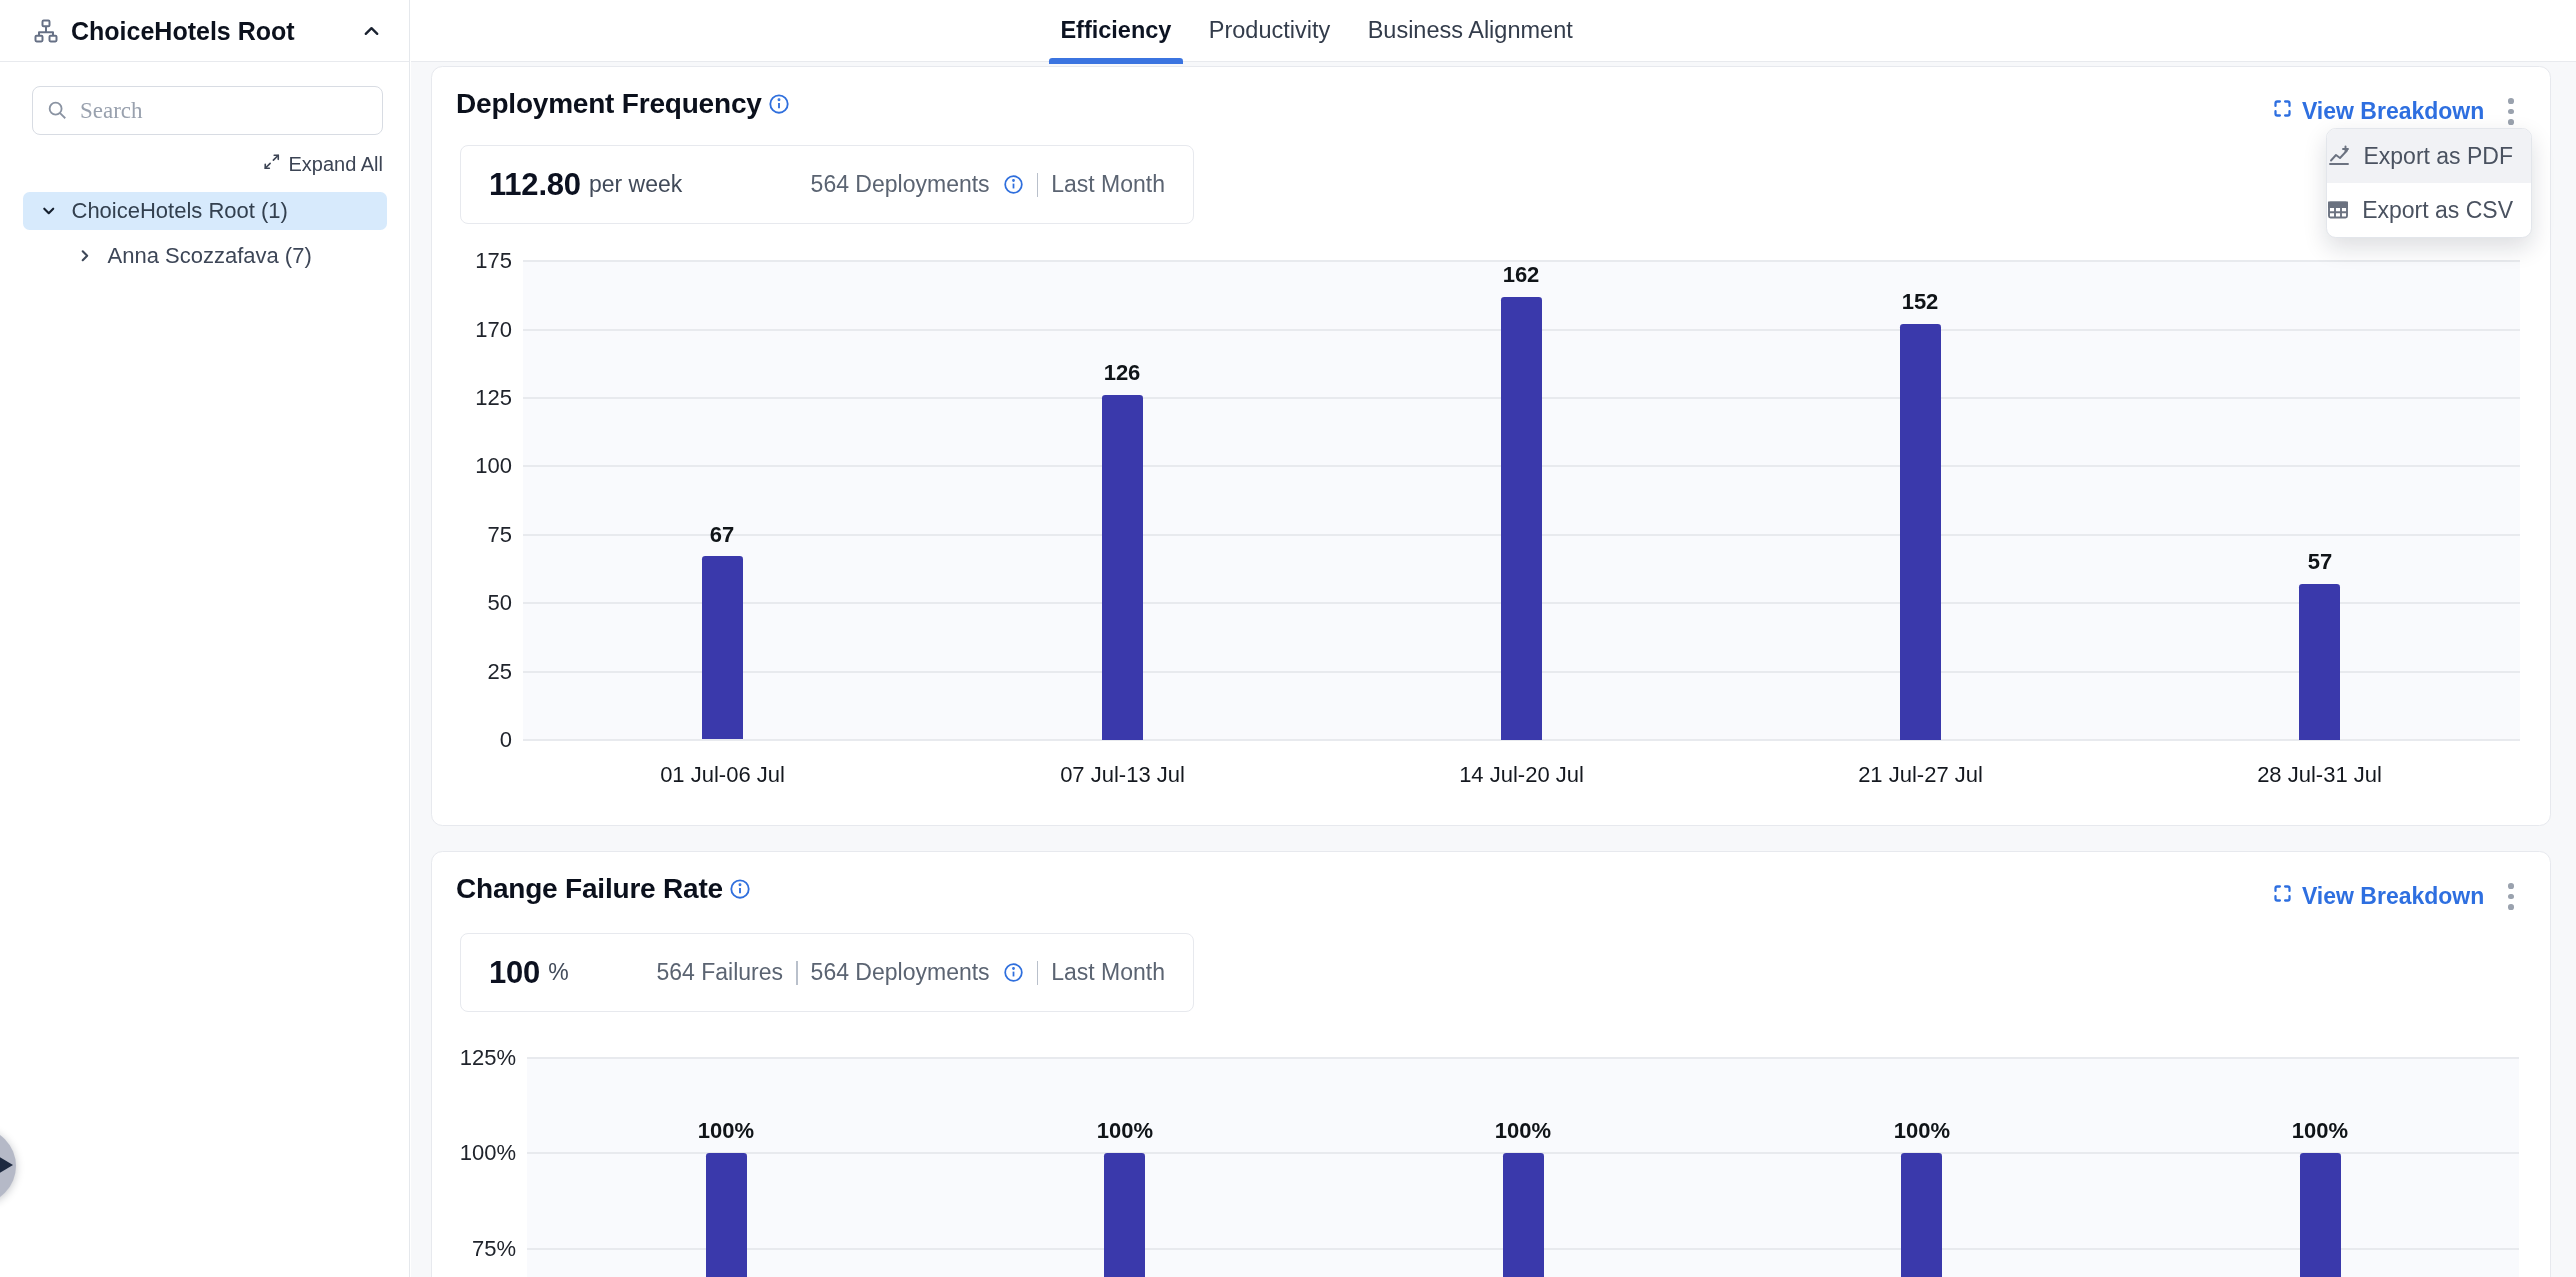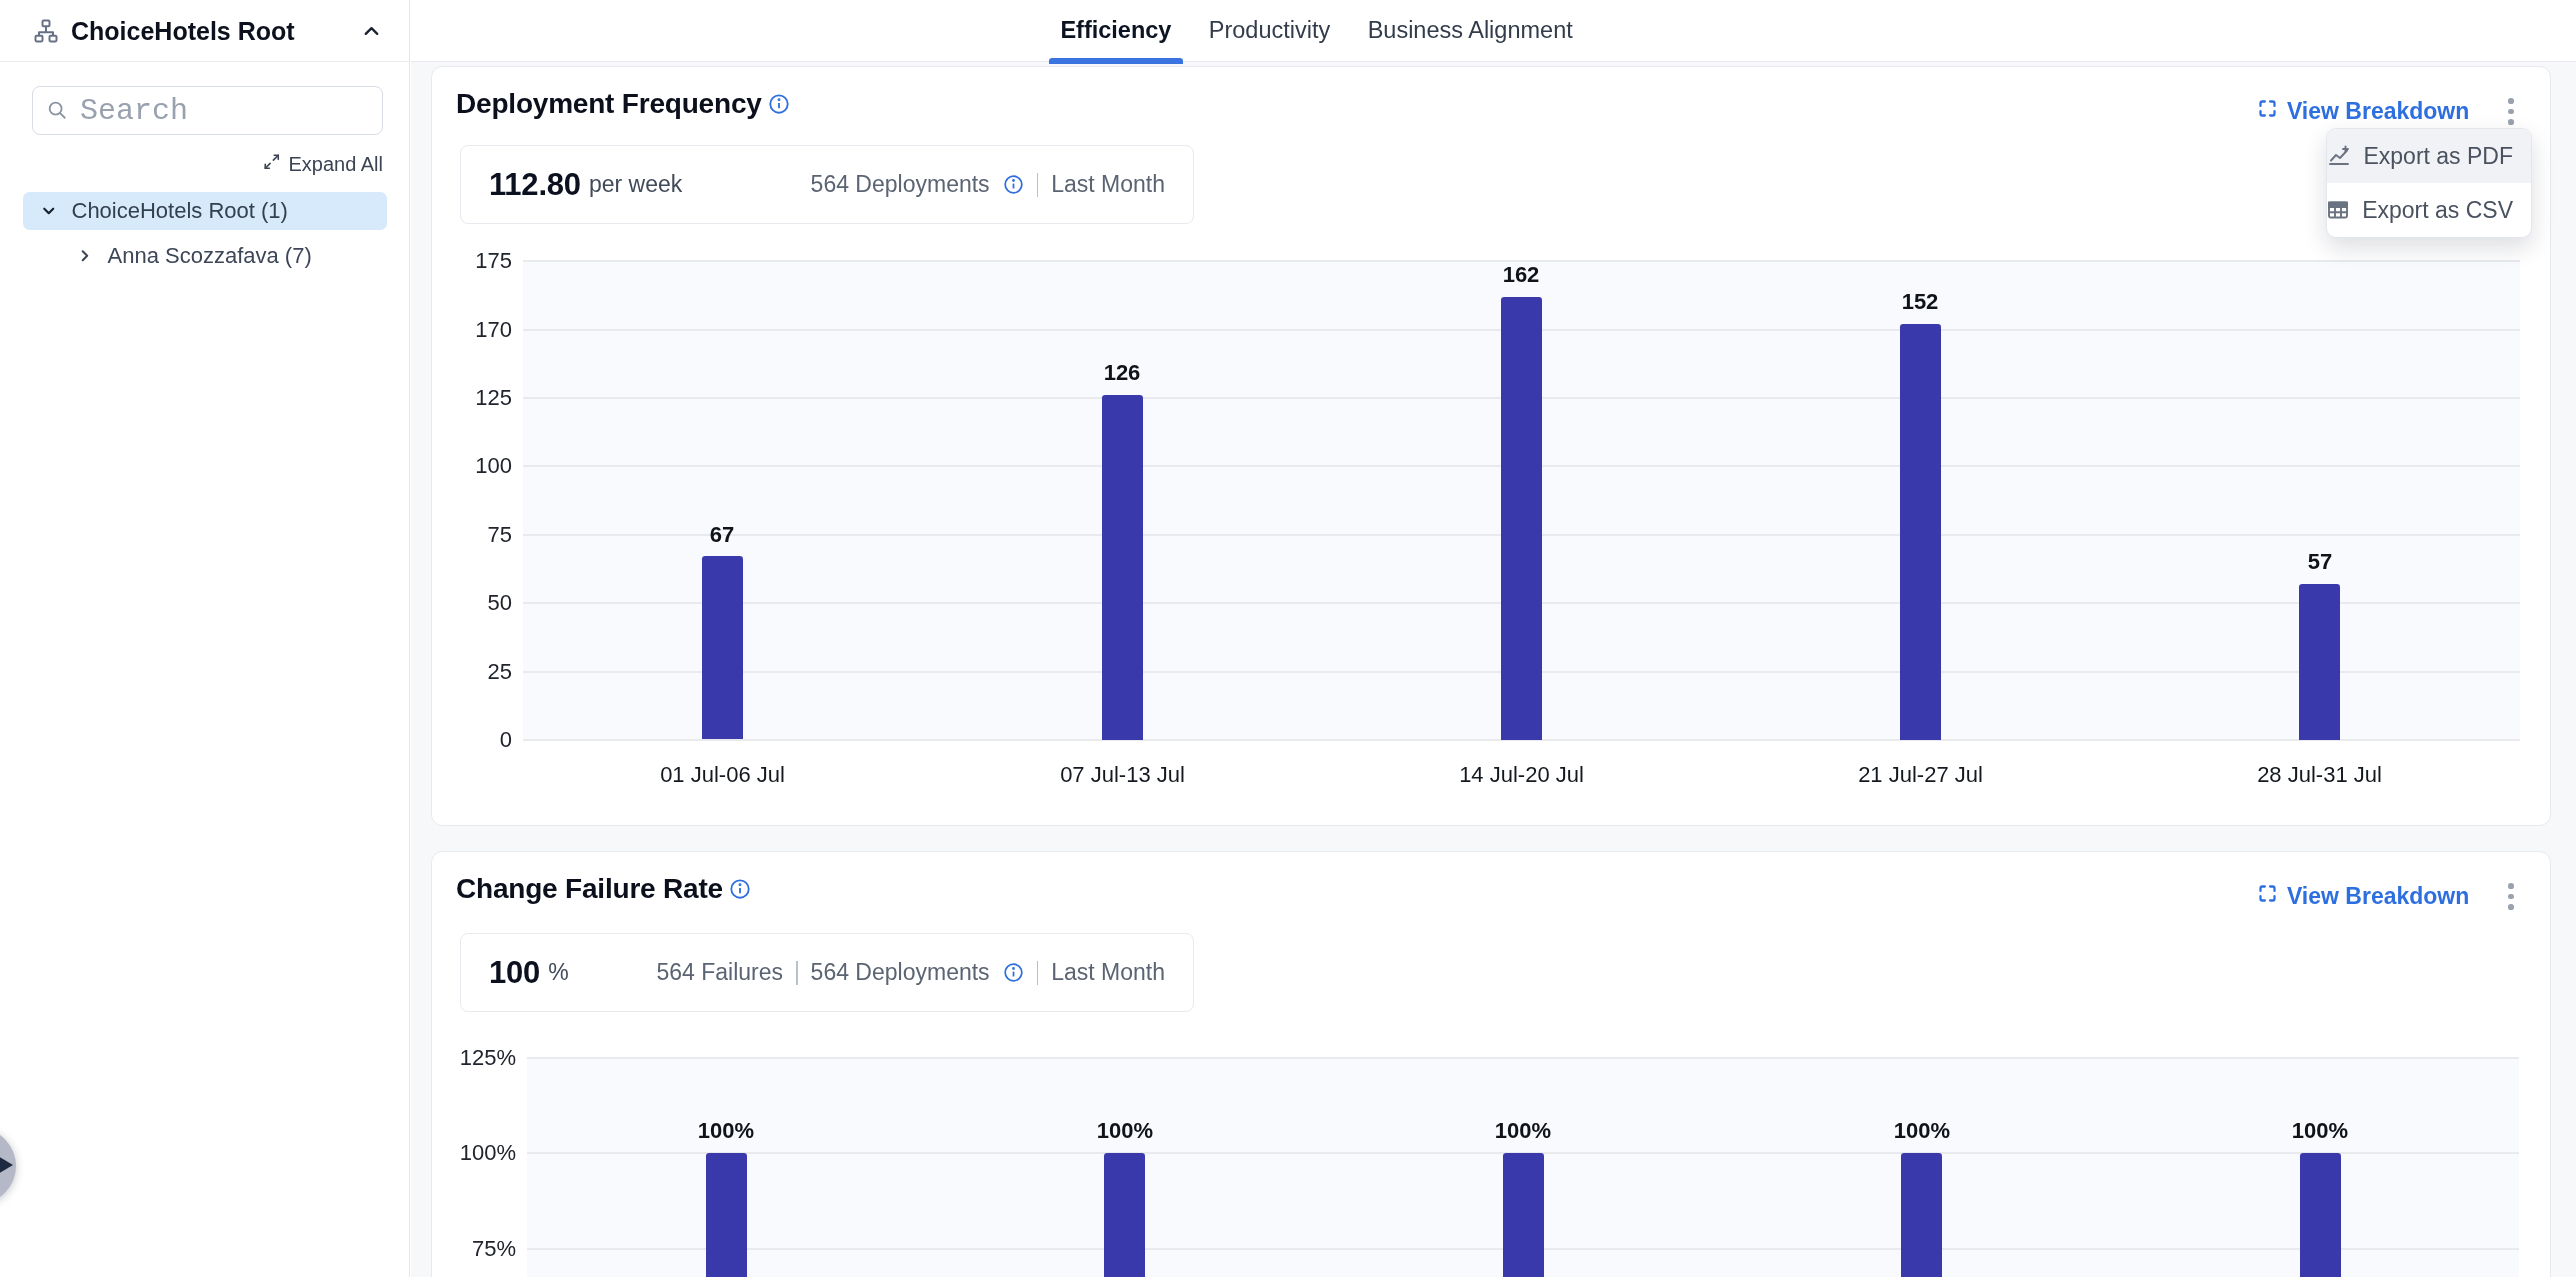--- a/index.html
+++ b/index.html
@@ -14,39 +14,39 @@
   .tab.active{color:#0c1322;font-weight:700;}
   .tab.active::after{content:"";position:absolute;left:0;right:0;bottom:-1.6px;height:5.7px;background:#3b74e0;border-radius:3.2px 3.2px 0 0;}
   
   .sidebar{position:absolute;left:0;top:0;width:409px;height:1277px;background:#fff;border-right:1.6px solid #e5e8ec;z-index:5;}
   .sidebar-header{position:relative;height:61px;border-bottom:1.6px solid #e8eaee;}
   .sb-icon{position:absolute;left:32px;top:17px;display:flex;}
   .sb-title{position:absolute;left:71px;top:0;line-height:62px;font-size:25px;font-weight:700;color:#0c111d;}
   .sb-collapse{position:absolute;right:26px;top:20px;display:flex;cursor:pointer;}
   .search-box{position:absolute;left:32px;top:86px;width:351px;height:49px;border:1.6px solid #d8dce3;border-radius:8px;box-sizing:border-box;background:#fff;}
   .search-icon{position:absolute;left:13px;top:12px;display:flex;}
-  .search-input{position:absolute;left:0;top:0;width:100%;height:100%;border:none;outline:none;background:transparent;box-sizing:border-box;padding:0 13px 0 47px;font-size:30px;color:#333c4b;font-family:Liberation Mono, monospace;}
+  .search-input{position:absolute;left:0;top:0;width:100%;height:100%;border:none;outline:none;background:transparent;box-sizing:border-box;padding:0 13px 0 47px;font-size:23px;color:#333c4b;font-family:Liberation Serif, serif;}
   .search-input::placeholder{color:#99a1ae;}
   .expand-all{position:absolute;left:32px;top:151px;width:351px;height:26px;display:flex;justify-content:flex-end;align-items:center;gap:7.3px;font-size:20px;color:#3c4454;cursor:pointer;}
   .tree{position:absolute;left:23px;top:192px;width:364px;}
   .tree-row{position:relative;display:flex;align-items:center;border-radius:6.5px;font-size:22px;color:#3d4657;margin-bottom:8px;cursor:pointer;}
   .tree-row.depth0{height:38px;padding-left:16px;}
   .tree-row.depth1{height:36px;padding-left:52px;}
   .tree-row.selected{background:#d7eafc;color:#33404f;}
   .tree-chev{display:flex;margin-right:13px;}
   .tree-label{white-space:nowrap;}
   
   .main-bg{position:absolute;left:411px;top:62px;width:2165px;height:1215px;background:#f7f8fa;z-index:0;}
   .card{position:absolute;background:#fff;border:1.6px solid #e7e9ee;border-radius:11.4px;box-sizing:border-box;z-index:1;}
   #card-0{left:431px;top:66px;width:2120px;height:760px;}
   #card-1{left:431px;top:851px;width:2120px;height:730px;}
   .card-head{position:absolute;left:24px;top:21px;display:flex;align-items:center;gap:6px;}
   .card-title{margin:0;font-size:28px;font-weight:700;color:#0b101c;letter-spacing:-0.2px;}
   .info-icon{display:flex;}
-  .card-actions{position:absolute;right:28px;top:28px;display:flex;gap:31px;}
+  .card-actions{position:absolute;right:28px;top:28px;display:flex;gap:16px;}
   .view-breakdown{display:flex;align-items:center;gap:9px;color:#2e6fe0;font-size:23px;font-weight:700;cursor:pointer;white-space:nowrap;}
   .kebab{display:flex;flex-direction:column;gap:4.9px;padding:3.2px 8px;cursor:pointer;}
   .kebab i{width:5.7px;height:5.7px;border-radius:50%;background:#9aa2ae;}
   .stat-card{position:absolute;left:28px;width:734px;height:79px;border:1.6px solid #e7e9ee;border-radius:8px;box-sizing:border-box;display:flex;align-items:center;padding:0 28px;background:#fff;}
   #card-0 .stat-card{top:78px;}
   #card-1 .stat-card{top:81px;}
   .stat-value{font-size:31px;font-weight:800;color:#0c1120;letter-spacing:-0.2px;}
   .stat-unit{font-size:23px;color:#414a59;margin-left:8px;}
   .stat-detail{margin-left:auto;display:flex;align-items:center;gap:13px;font-size:23px;color:#5b6472;white-space:nowrap;}
   .vsep{width:1.6px;height:24px;background:#b9c0cb;}

